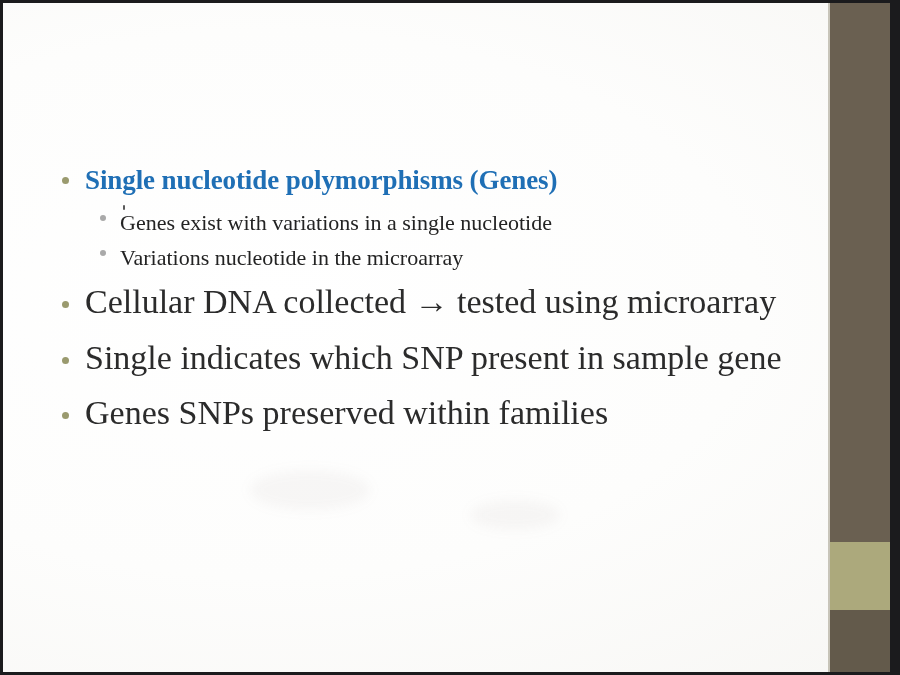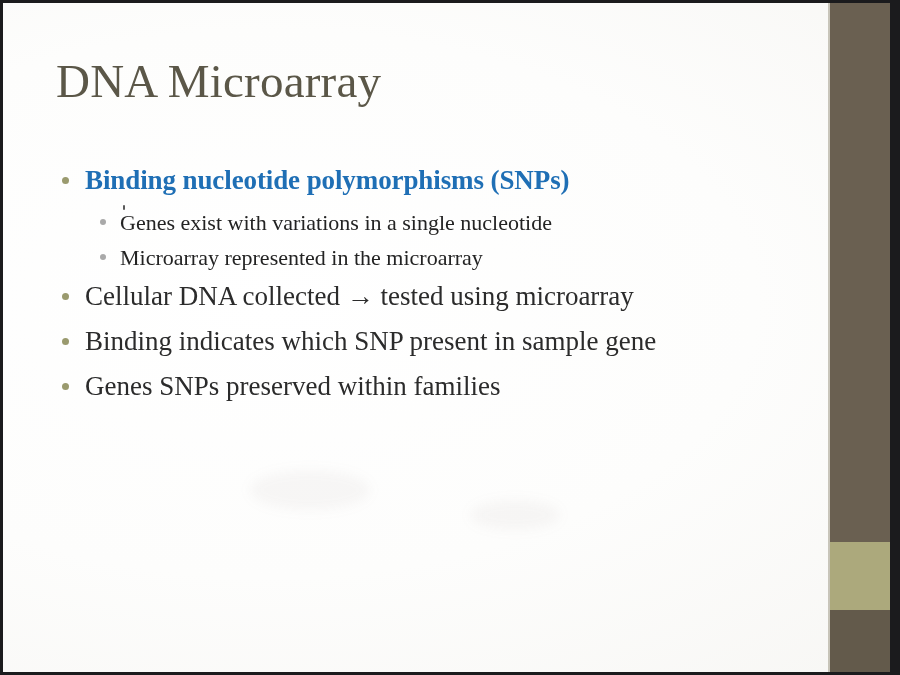--- a/index.html
+++ b/index.html
@@ -95,33 +95,33 @@
 
   
   .lvl1 { margin-bottom: 3px; }
   .lvl1 .dot {
     width: 7px; height: 7px;
     background: #9a9a6e;
     margin-right: 16px;
     top: -5px;
   }
   .lvl1 .txt {
-    font-size: 27px;
+    font-size: 34px;
     line-height: 1.55;
     color: #2b2b2b;
   }
   .lvl1.first .txt {
     font-weight: bold;
     color: #1f6fb5;
     font-size: 27px;
     letter-spacing: -0.1px;
   }
 
   
-  .lvl2 { margin-left: 38px; margin-bottom: 0px; }
+  .lvl2 { margin-left: 38px; margin-bottom: 0px; align-items: center; }
   .lvl2 .dot {
     width: 6px; height: 6px;
     background: #a9a9a9;
     margin-right: 14px;
     top: -5px;
   }
   .lvl2 .txt {
     font-size: 22px;
     line-height: 1.62;
     color: #232323;
@@ -151,49 +151,48 @@
   }
 </style>
 </head>
 <body>
 
 <div id="slide">
 
   <div class="smudge" style="left:250px;top:470px;width:120px;height:40px;"></div>
   <div class="smudge" style="left:470px;top:500px;width:90px;height:30px;"></div>
 
-  <div id="title">DNA Microarray</div>
 
   <div id="speck"></div>
 
   <div id="body-list">
 
     <div class="li lvl1 first">
       <span class="dot"></span>
-      <span class="txt">Binding nucleotide polymorphisms (SNPs)</span>
+      <span class="txt">Single nucleotide polymorphisms (Genes)</span>
     </div>
 
     <div class="li lvl2">
       <span class="dot"></span>
       <span class="txt">Genes exist with variations in a single nucleotide</span>
     </div>
 
     <div class="li lvl2">
       <span class="dot"></span>
-      <span class="txt">Microarray represented in the microarray</span>
+      <span class="txt">Variations nucleotide in the microarray</span>
     </div>
 
     <div class="li lvl1">
       <span class="dot"></span>
       <span class="txt">Cellular DNA collected <span class="arrow">→</span> tested using microarray</span>
     </div>
 
     <div class="li lvl1">
       <span class="dot"></span>
-      <span class="txt">Binding indicates which SNP present in sample gene</span>
+      <span class="txt">Single indicates which SNP present in sample gene</span>
     </div>
 
 
     <div class="li lvl1">
       <span class="dot"></span>
       <span class="txt">Genes SNPs preserved within families</span>
     </div>
 
   </div>
 

